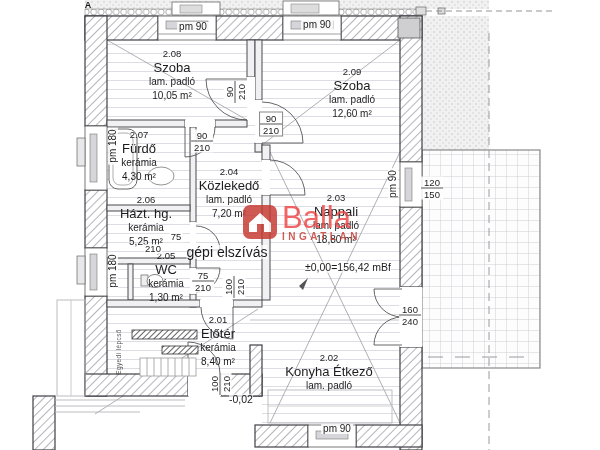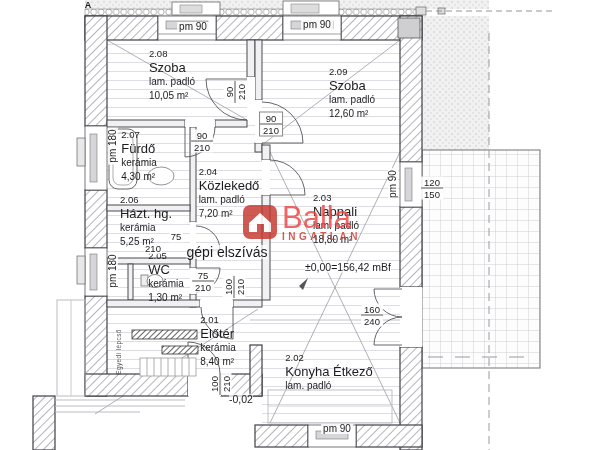--- a/index.html
+++ b/index.html
@@ -1,21 +1,21 @@
 <!DOCTYPE html>
 <html><head>
 <meta charset="utf-8">
 <style>
   html,body{margin:0;padding:0;background:#fff}
   .stage{position:relative;width:600px;height:450px;background:#ffffff;overflow:hidden;
          font-family:"Liberation Sans",sans-serif;color:#1c1c1e}
   svg.lines{position:absolute;left:0;top:0}
   .lbl{position:absolute;transform:translate(-50%,-50%);white-space:nowrap;line-height:1;z-index:3}
   .lbl.v{transform:translate(-50%,-50%) rotate(-90deg)}
-  .rl{position:absolute;transform:translateX(-50%);z-index:3;white-space:nowrap}
+  .rl{position:absolute;transform:translateX(-50%);text-align:center;z-index:3;white-space:nowrap}
   .rl > div{line-height:14px}
   .rid{font-size:9.5px}
   .rname{font-size:13px;font-weight:normal}
   .rsub{font-size:10px}
   .pm{font-size:10px;background:rgba(255,255,255,.85);padding:0 2px}
   .dim{font-size:9.5px;background:rgba(255,255,255,.85);padding:0 1px}
   .frac{font-size:9.5px;text-align:center;background:rgba(255,255,255,.9);z-index:3}
   .frac .top{display:block;border-bottom:1px solid #555;padding:0 3px;line-height:11px}
   .frac .bot{display:block;padding:0 3px;line-height:11px}
   .boxed{border:1px solid #888}
@@ -325,21 +325,21 @@
     <span class="bot">210</span>
   </div>
   <div class="lbl frac v" style="left:220px;top:384px">
     <span class="top">100</span>
     <span class="bot">210</span>
   </div>
   <div class="lbl frac" style="left:432px;top:188px">
     <span class="top">120</span>
     <span class="bot">150</span>
   </div>
-  <div class="lbl frac" style="left:372px;top:315px">
+  <div class="lbl frac" style="left:410px;top:315px">
     <span class="top">160</span>
     <span class="bot">240</span>
   </div>
 
   <div class="lbl level" style="left:348px;top:267px">±0,00=156,42 mBf</div>
   <div class="lbl level" style="left:241px;top:399px">-0,02</div>
   <div class="lbl small-note" style="left:227px;top:252px">gépi elszívás</div>
   <div class="lbl tiny v" style="left:119px;top:352px">Egyedi lépcső</div>
 
   <div class="wm">

